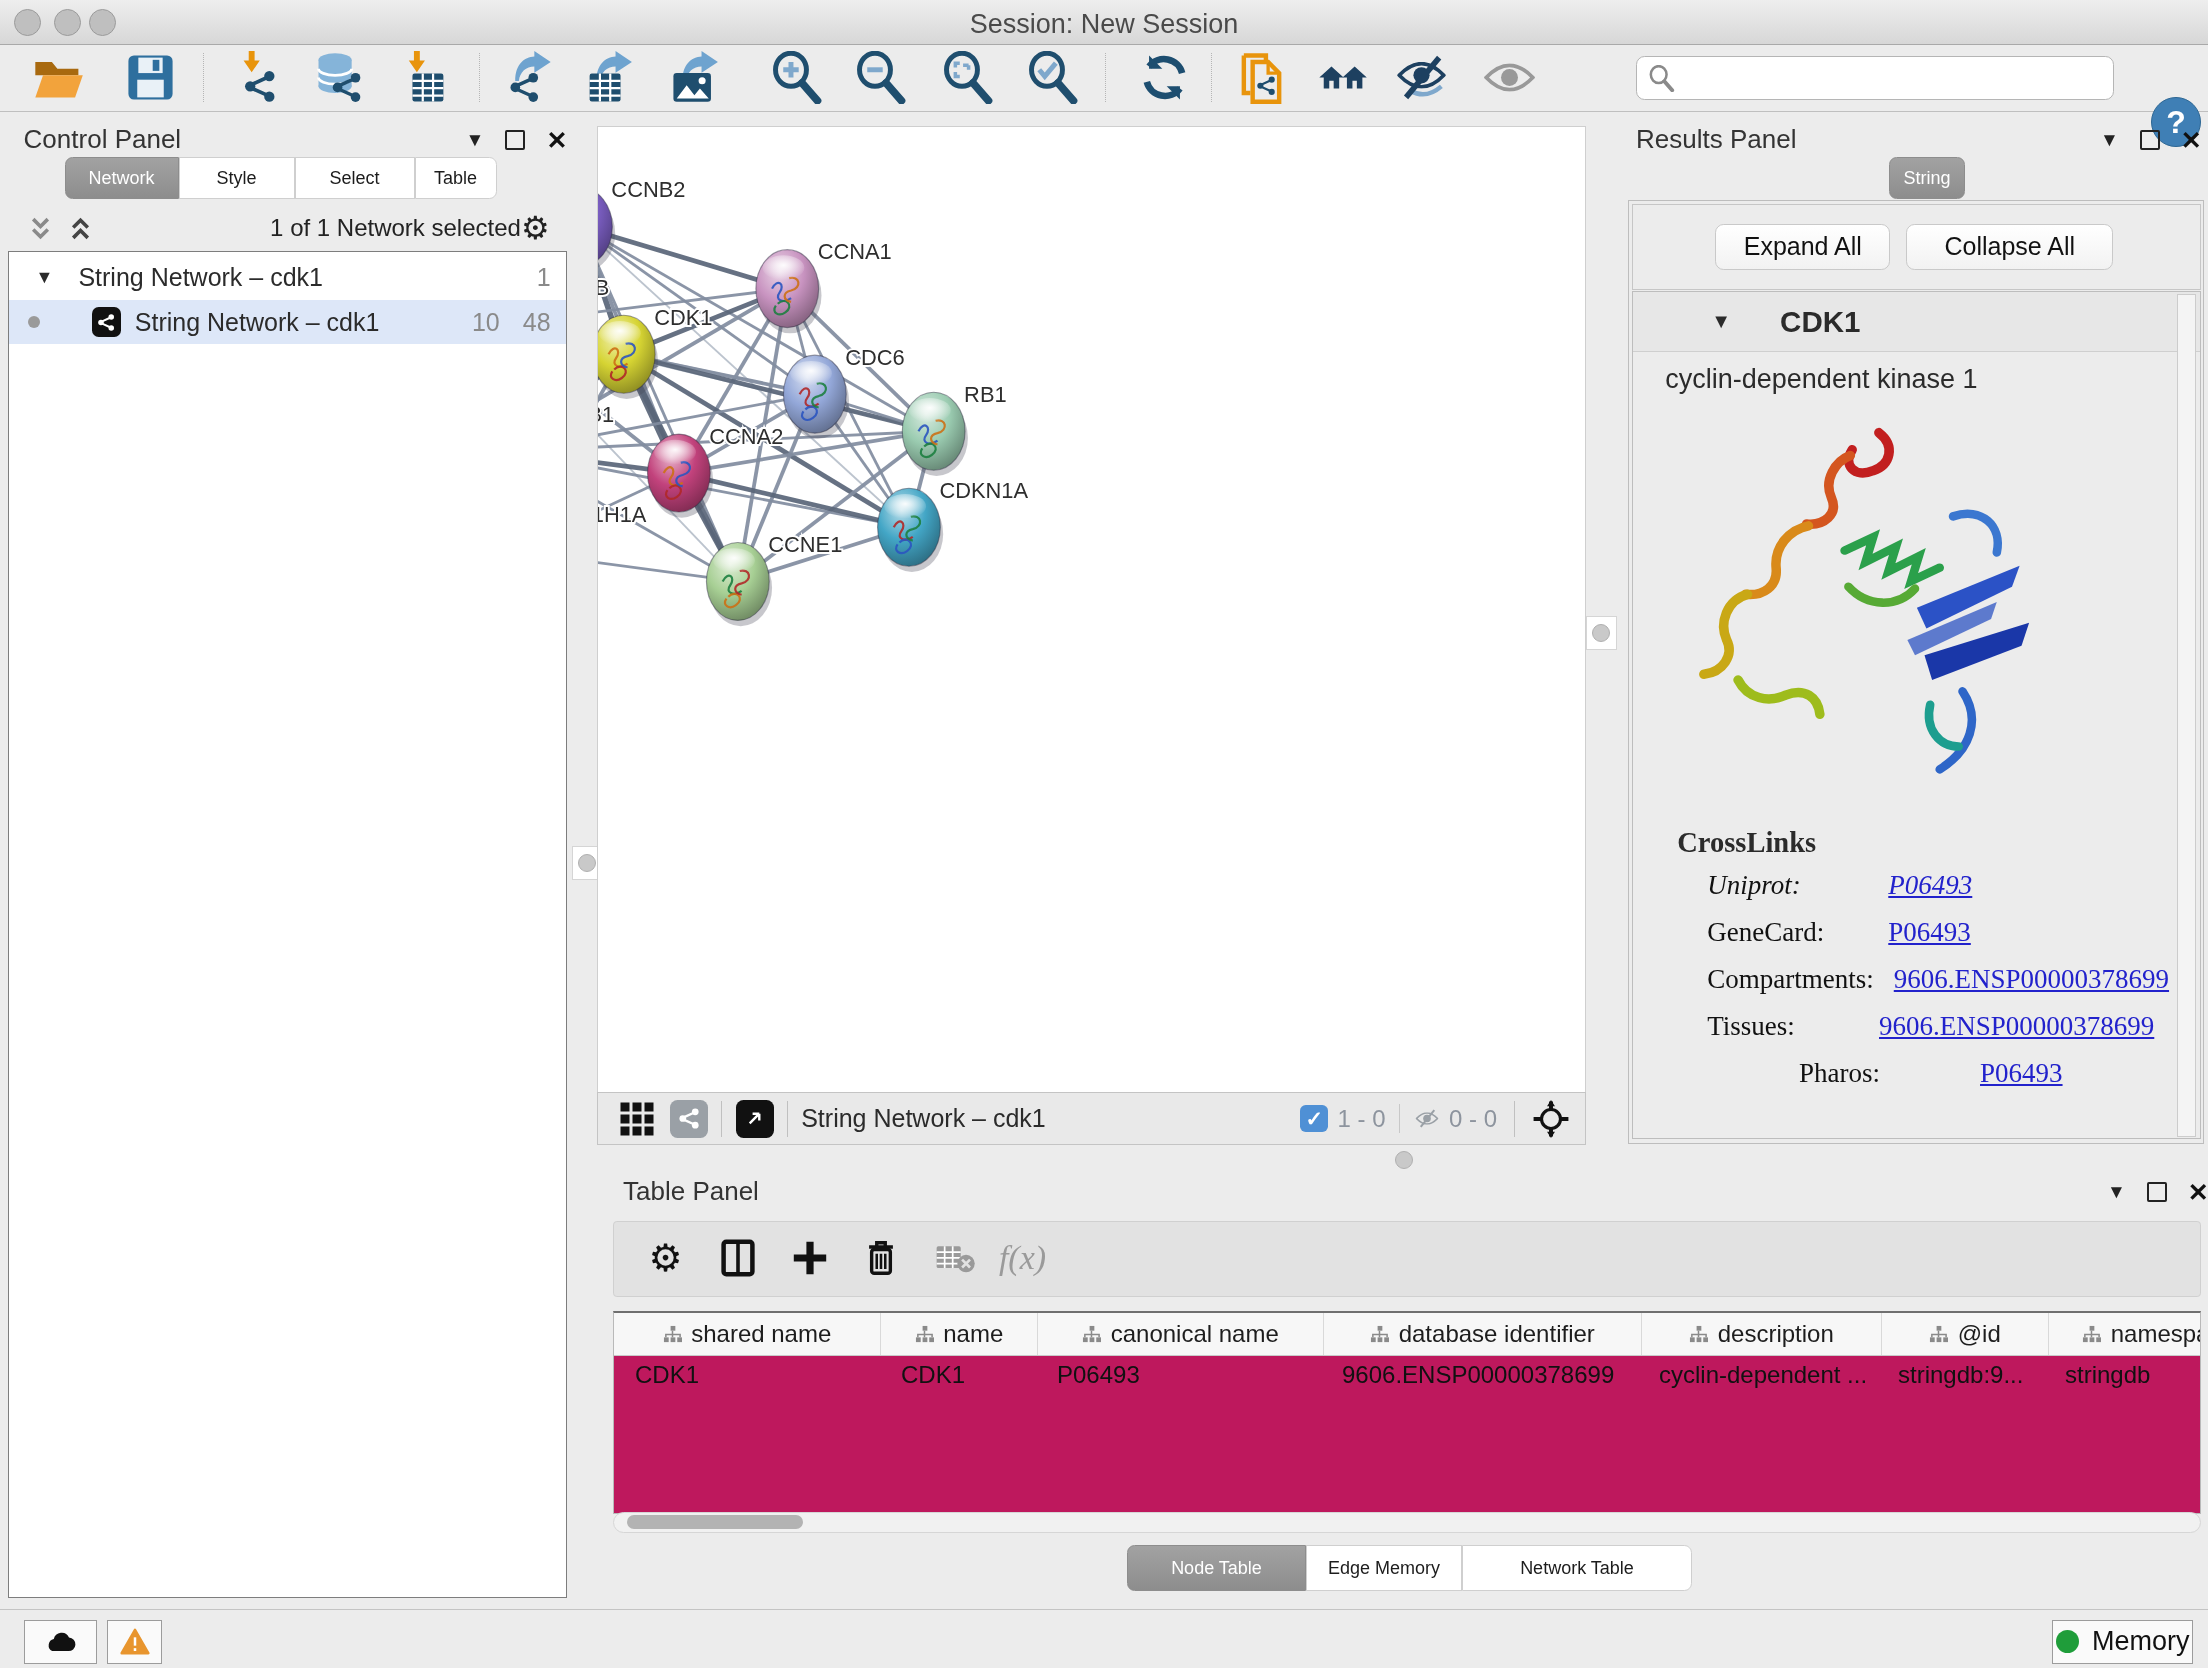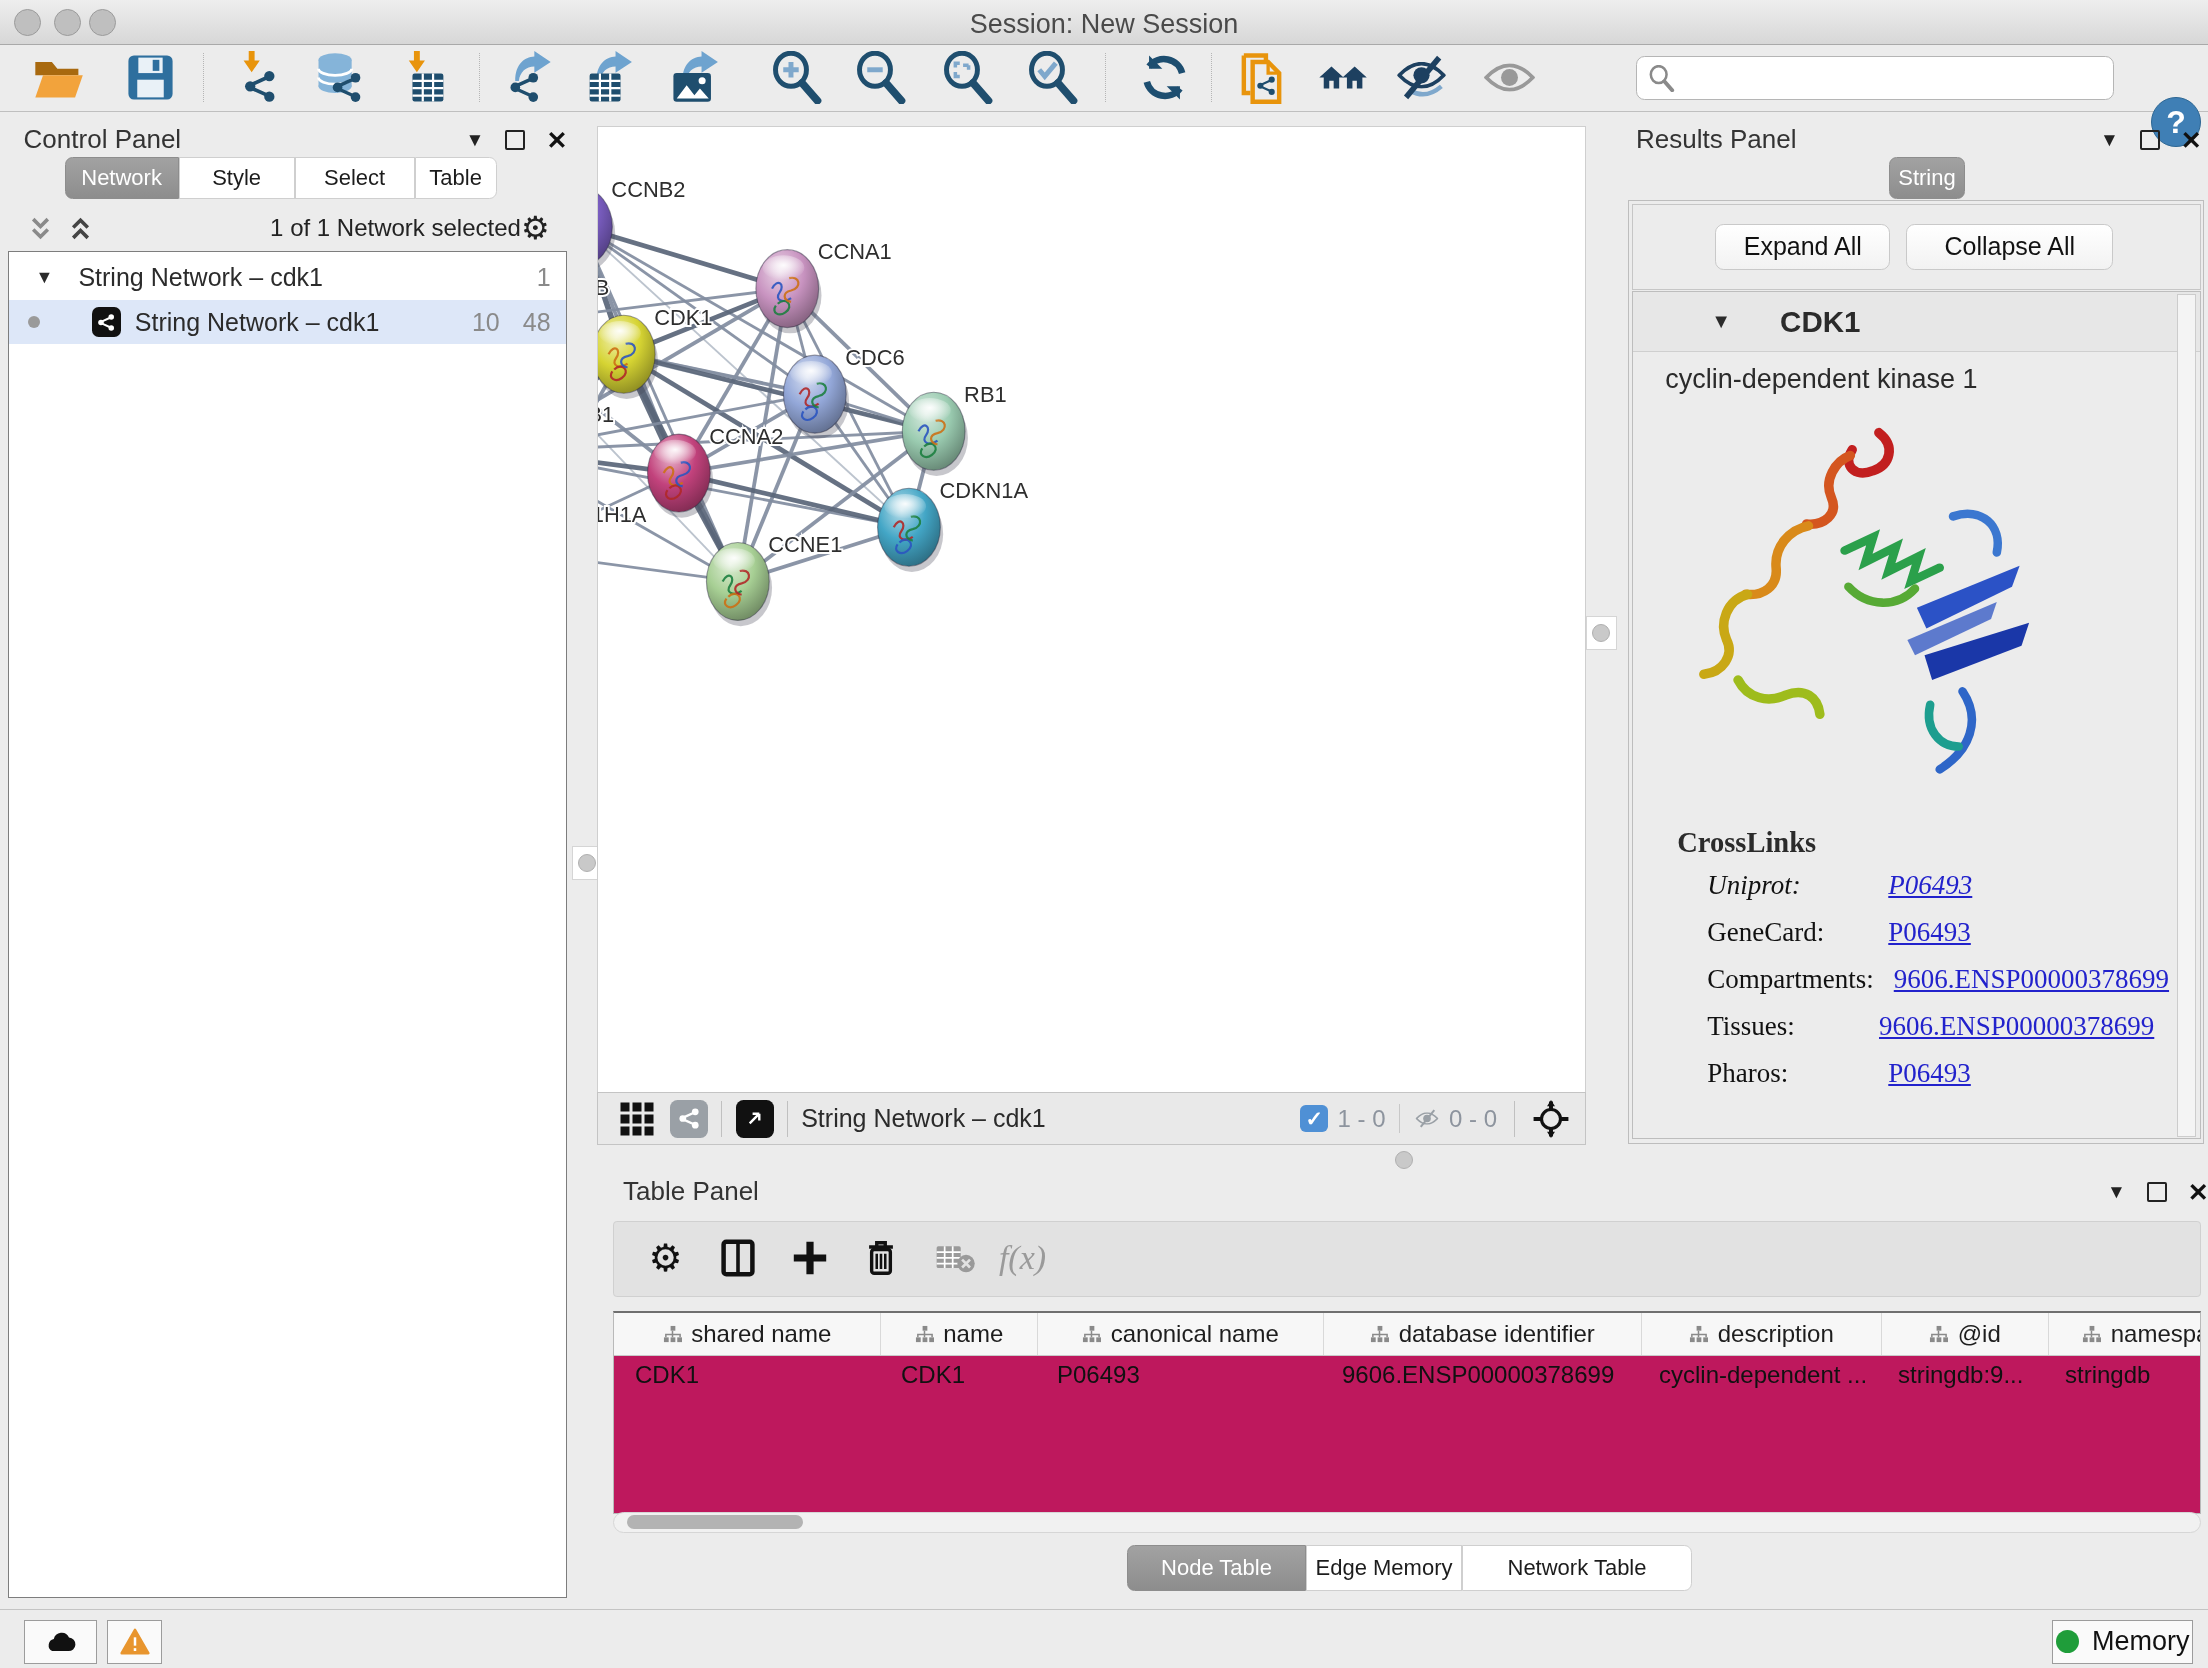--- a/index.html
+++ b/index.html
@@ -15,21 +15,21 @@
   .tbsep{top:7.6px;width:0;height:49px;border-left:1.9px dotted #b5b5b5}
   .searchbox{left:1636px;top:11.4px;width:476px;height:42px;background:#fff;border:1px solid #b5b5b5;border-radius:8.6px;display:flex;align-items:center}
   .searchbox input{border:none;outline:none;font-size:23px;flex:1;background:transparent;font-family:"Liberation Sans",sans-serif}
   .helpbtn{left:2151px;top:52px;width:48px;height:48px;border-radius:50%;background:#3f7fb5;color:#fff;font-weight:bold;font-size:32px;text-align:center;line-height:48px;border:1.9px solid #2d6794}
   
   .ptitle{font-size:26px;color:#333}
   .winbtns{display:flex;align-items:center;gap:21px}
   .caret{font-size:19px;color:#222}
   .floatbox{width:16px;height:16px;border:2.4px solid #222;border-radius:1.9px}
   .closex{font-size:25px;font-weight:bold;color:#111}
-  .tab{height:40px;display:flex;align-items:center;justify-content:center;font-size:22px;background:#fff;border:1px solid #cfcfcf;color:#1c1c1c}
+  .tab{height:40px;display:flex;align-items:center;justify-content:center;font-size:18px;background:#fff;border:1px solid #cfcfcf;color:#1c1c1c}
   .tab.sel{background:linear-gradient(#a2a2a2,#8d8d8d);color:#fff;border-color:#8d8d8d}
   
   .selbar{display:flex;align-items:center;font-size:24px;color:#222}
   .treebox{background:#fff;border:1.9px solid #7d7d7d}
   .trow{position:absolute;left:0;width:100%;height:44px;display:flex;align-items:center;font-size:25px}
   .trow .cnt{color:#8a8a8a}
   .rowsel{background:#dde7f8}
   .sharechip{width:29.5px;height:29.5px;border-radius:6.7px;display:flex;align-items:center;justify-content:center}
   
   .canvas{left:597px;top:126px;width:987px;height:965px;background:#fff;border:1px solid #cfcfcf}
@@ -574,21 +574,21 @@
             <a class="xl-link serif" href="#" style="color: rgb(34, 34, 204);">P06493</a>
           </div>
           <div style="display: flex; margin-bottom: 16px; gap: 20px;">
             <span class="xl-label" style="width: 181px;">Compartments:</span>
             <a class="xl-link serif" href="#" style="color: rgb(34, 34, 204);">9606.ENSP00000378699</a>
           </div>
           <div style="display: flex; margin-bottom: 16px;">
             <span class="xl-label" style="width: 181px;">Tissues:</span>
             <a class="xl-link serif" href="#" style="color: rgb(34, 34, 204);">9606.ENSP00000378699</a>
           </div>
-          <div style="display: flex; margin-bottom: 3px;">
+          <div style="display: flex; margin-bottom: 3px; justify-content: center;">
             <span class="xl-label" style="width: 181px;">Pharos:</span>
             <a class="xl-link serif" href="#" style="color: rgb(34, 34, 204);">P06493</a>
           </div>
         </div>
       <div class="p vscroll" style="left:544px;top:1.9px;width:17px;height:841px"></div>
     </div>
   </div>
 </div>
 
 <div class="p" style="left:597px;top:1172px;width:1611px;height:436px">

